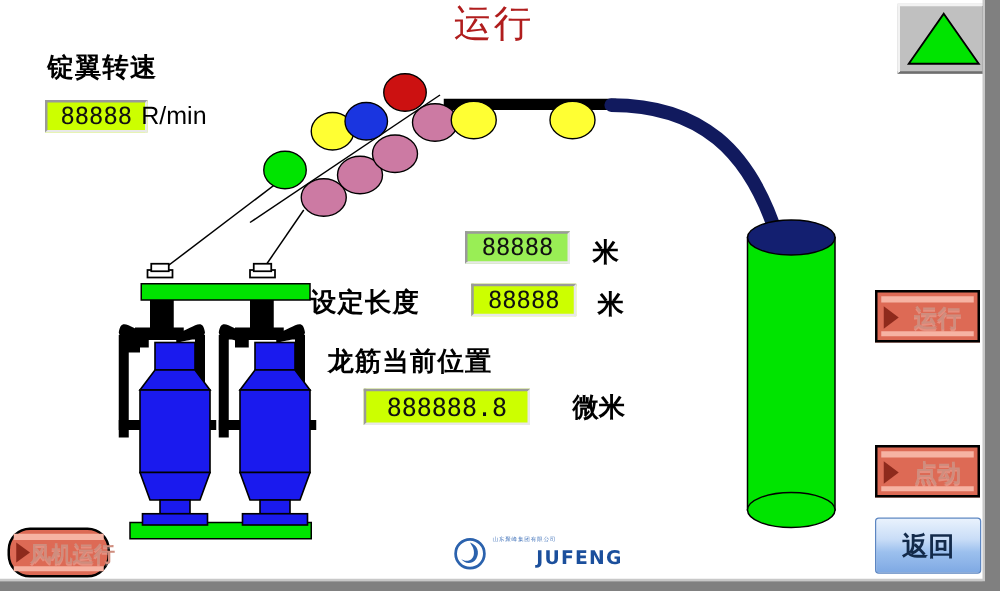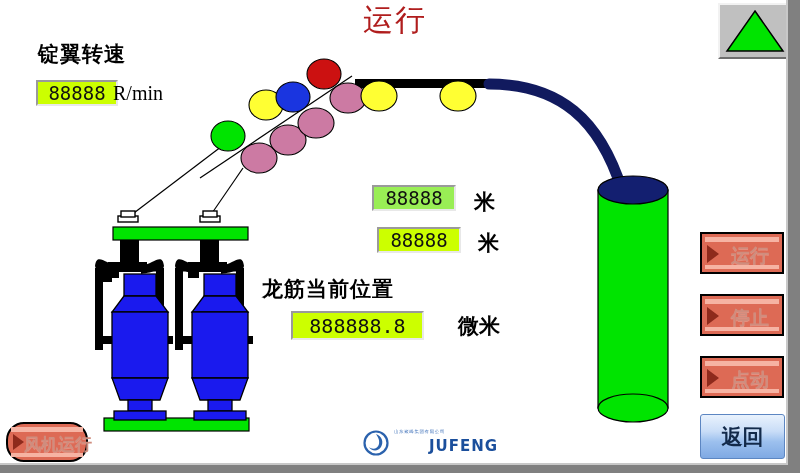--- a/index.html
+++ b/index.html
@@ -42,21 +42,21 @@
   }
   .lbl-speed{left:38px;top:40px;font-size:21px;letter-spacing:1px;}
   .lbl-spun{left:248px;top:187px;font-size:21px;letter-spacing:1px;}
   .lbl-set{left:248px;top:228px;font-size:21px;letter-spacing:1px;}
   .lbl-pos{left:262px;top:275px;font-size:21px;letter-spacing:1px;}
 
   .unit{
     position:absolute;color:#000;font-weight:bold;
     font-family:"DejaVu Sans","Liberation Sans",sans-serif;white-space:nowrap;
   }
-  .u-rmin{left:113px;top:82px;font-size:20px;font-family:Liberation Serif, serif;font-weight:normal;}
+  .u-rmin{left:113px;top:82px;font-size:20px;font-family:Liberation Sans, sans-serif;font-weight:normal;}
   .u-m1{left:474px;top:188px;font-size:21px;}
   .u-m2{left:478px;top:229px;font-size:21px;}
   .u-um{left:458px;top:312px;font-size:21px;}
 
   
   .field{
     position:absolute;box-sizing:border-box;
     border-top:2px solid #9a9a9a;border-left:2px solid #9a9a9a;
     border-right:2px solid #e8e8e8;border-bottom:2px solid #e8e8e8;
     display:flex;align-items:center;justify-content:center;
@@ -220,40 +220,35 @@
     </svg>
   </div>
 
   <div class="cnlabel lbl-speed">锭翼转速</div>
   <div class="field f-speed">88888</div>
   <div class="unit u-rmin">R/min</div>
 
   <div class="field f-spun">88888</div>
   <div class="unit u-m1">米</div>
 
+  <div class="cnlabel lbl-set">设定长度</div>
   <div class="field f-set">88888</div>
   <div class="unit u-m2">米</div>
 
   <div class="cnlabel lbl-pos">龙筋当前位置</div>
   <div class="field f-pos">888888.8</div>
   <div class="unit u-um">微米</div>
 
   <div class="btn-red b-run">
     <div class="hl-top"></div>
     <div class="arrow"></div>
     <div class="txt">运行</div>
     <div class="hl-bot"></div>
   </div>
 
-  <div class="btn-red b-stop">
-    <div class="hl-top"></div>
-    <div class="arrow"></div>
-    <div class="txt">停止</div>
-    <div class="hl-bot"></div>
-  </div>
 
   <div class="btn-red b-jog">
     <div class="hl-top"></div>
     <div class="arrow"></div>
     <div class="txt">点动</div>
     <div class="hl-bot"></div>
   </div>
 
   <div class="btn-blue">返回</div>
 

